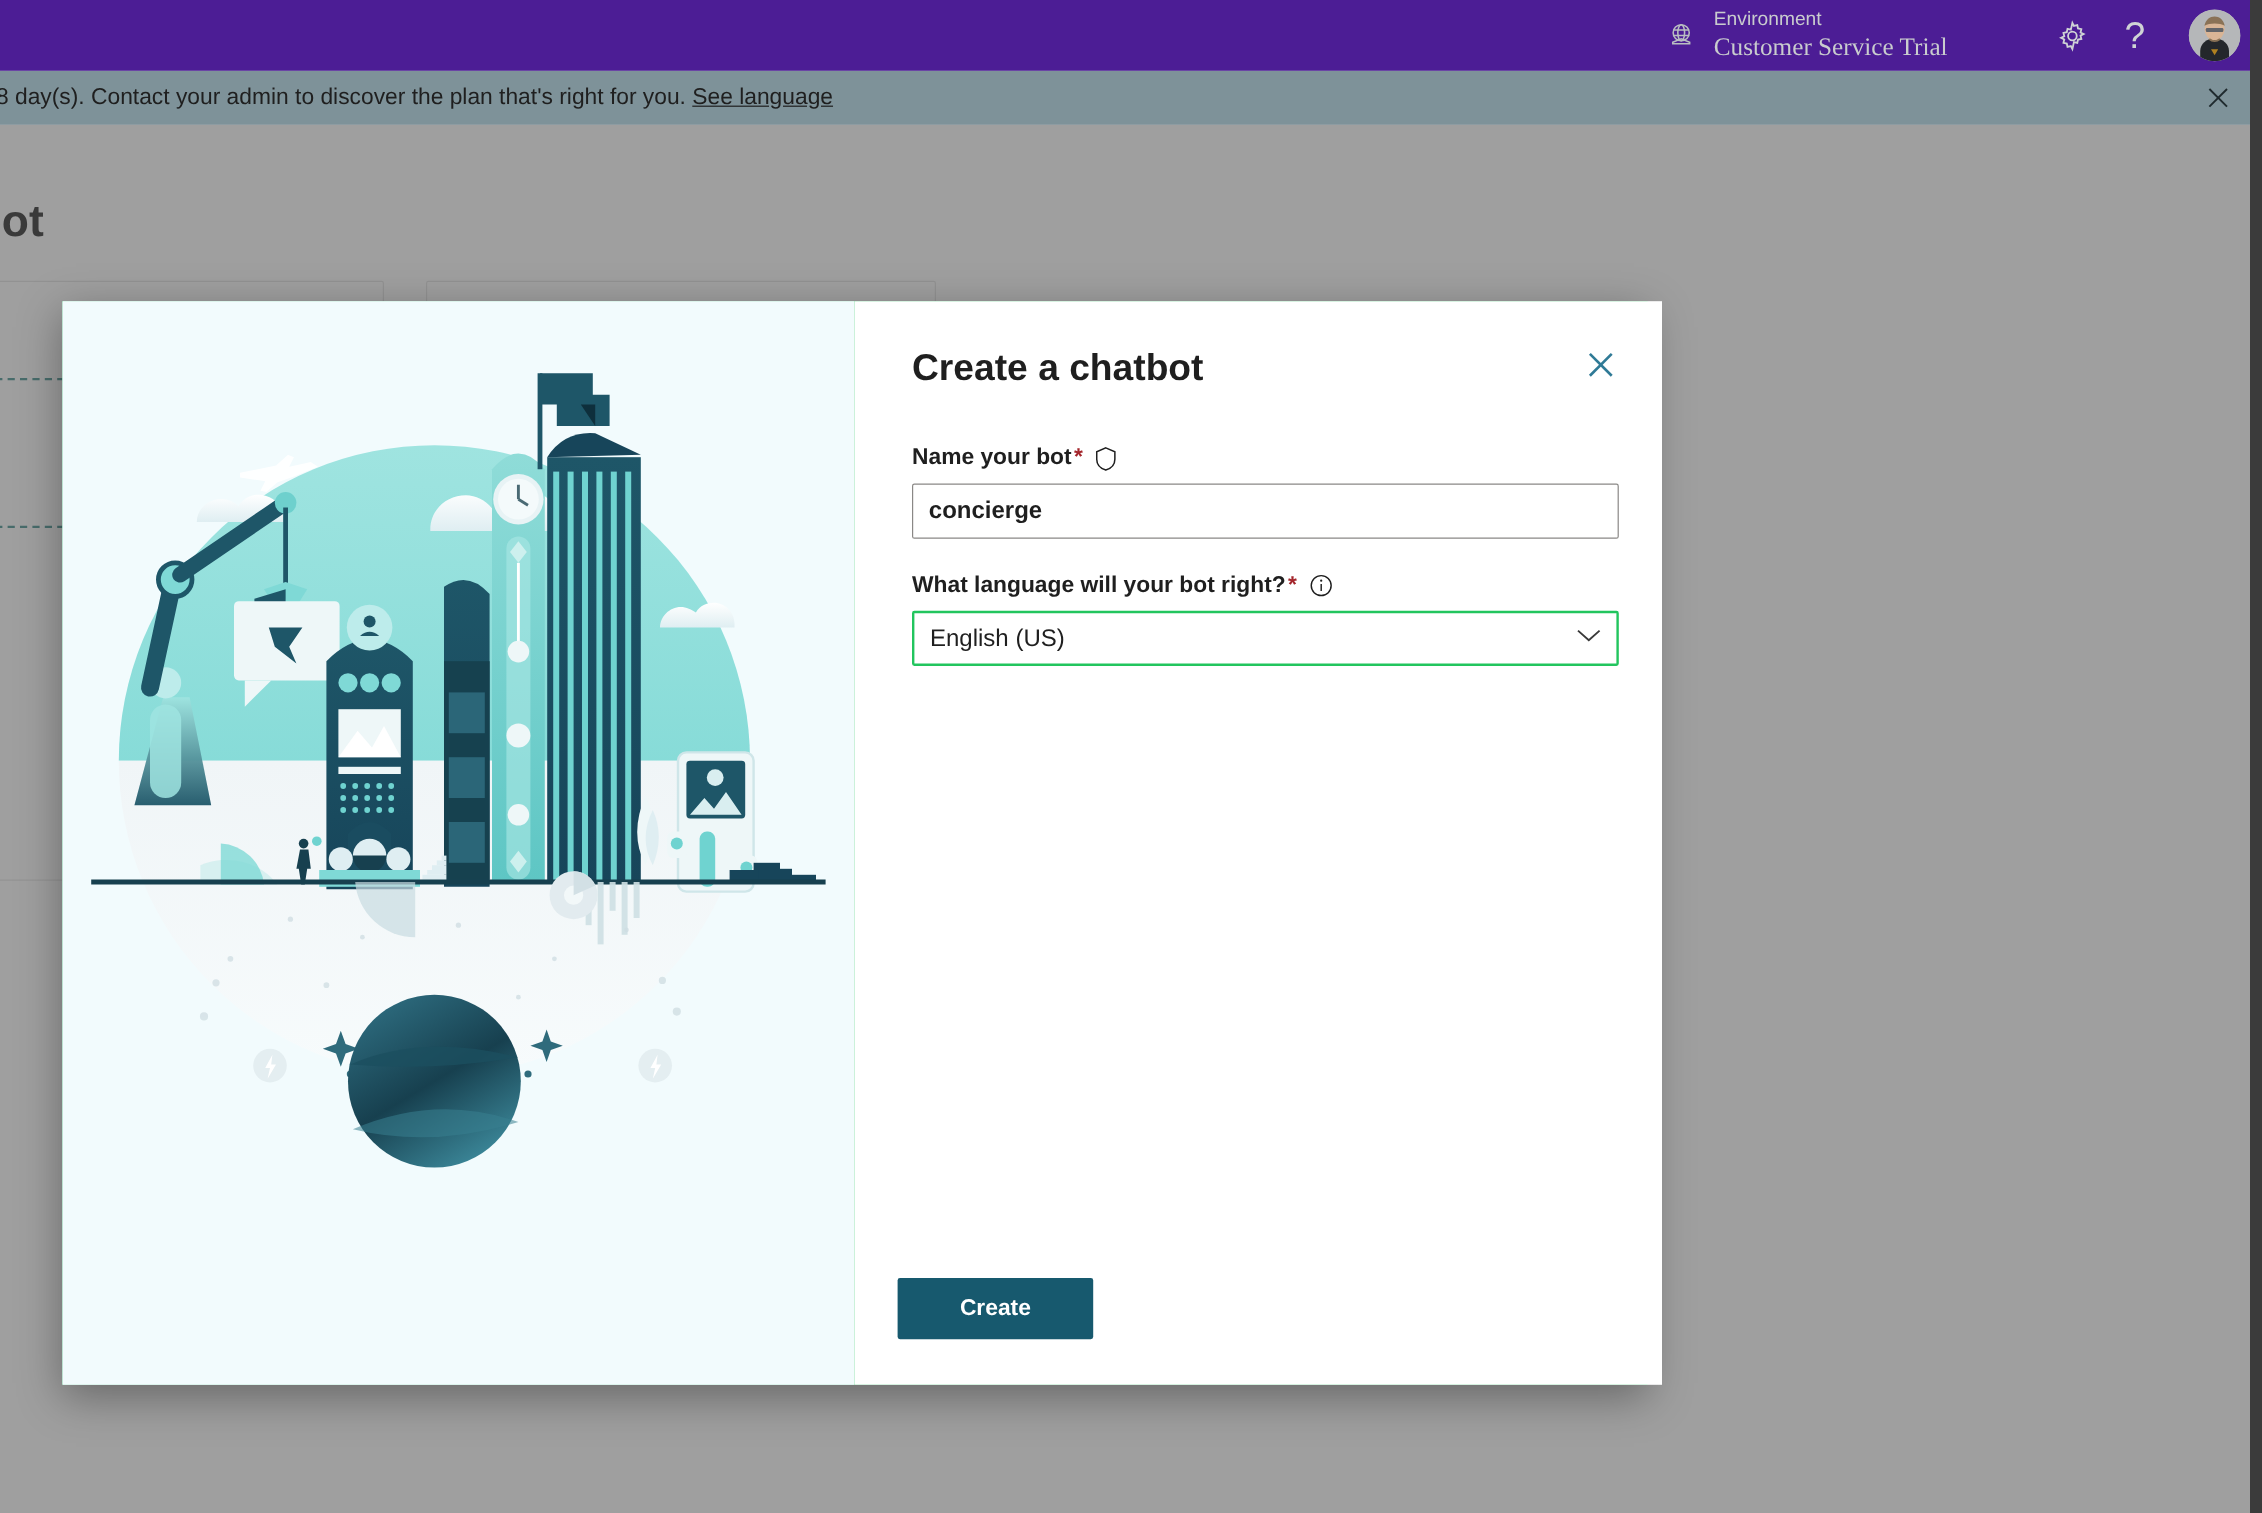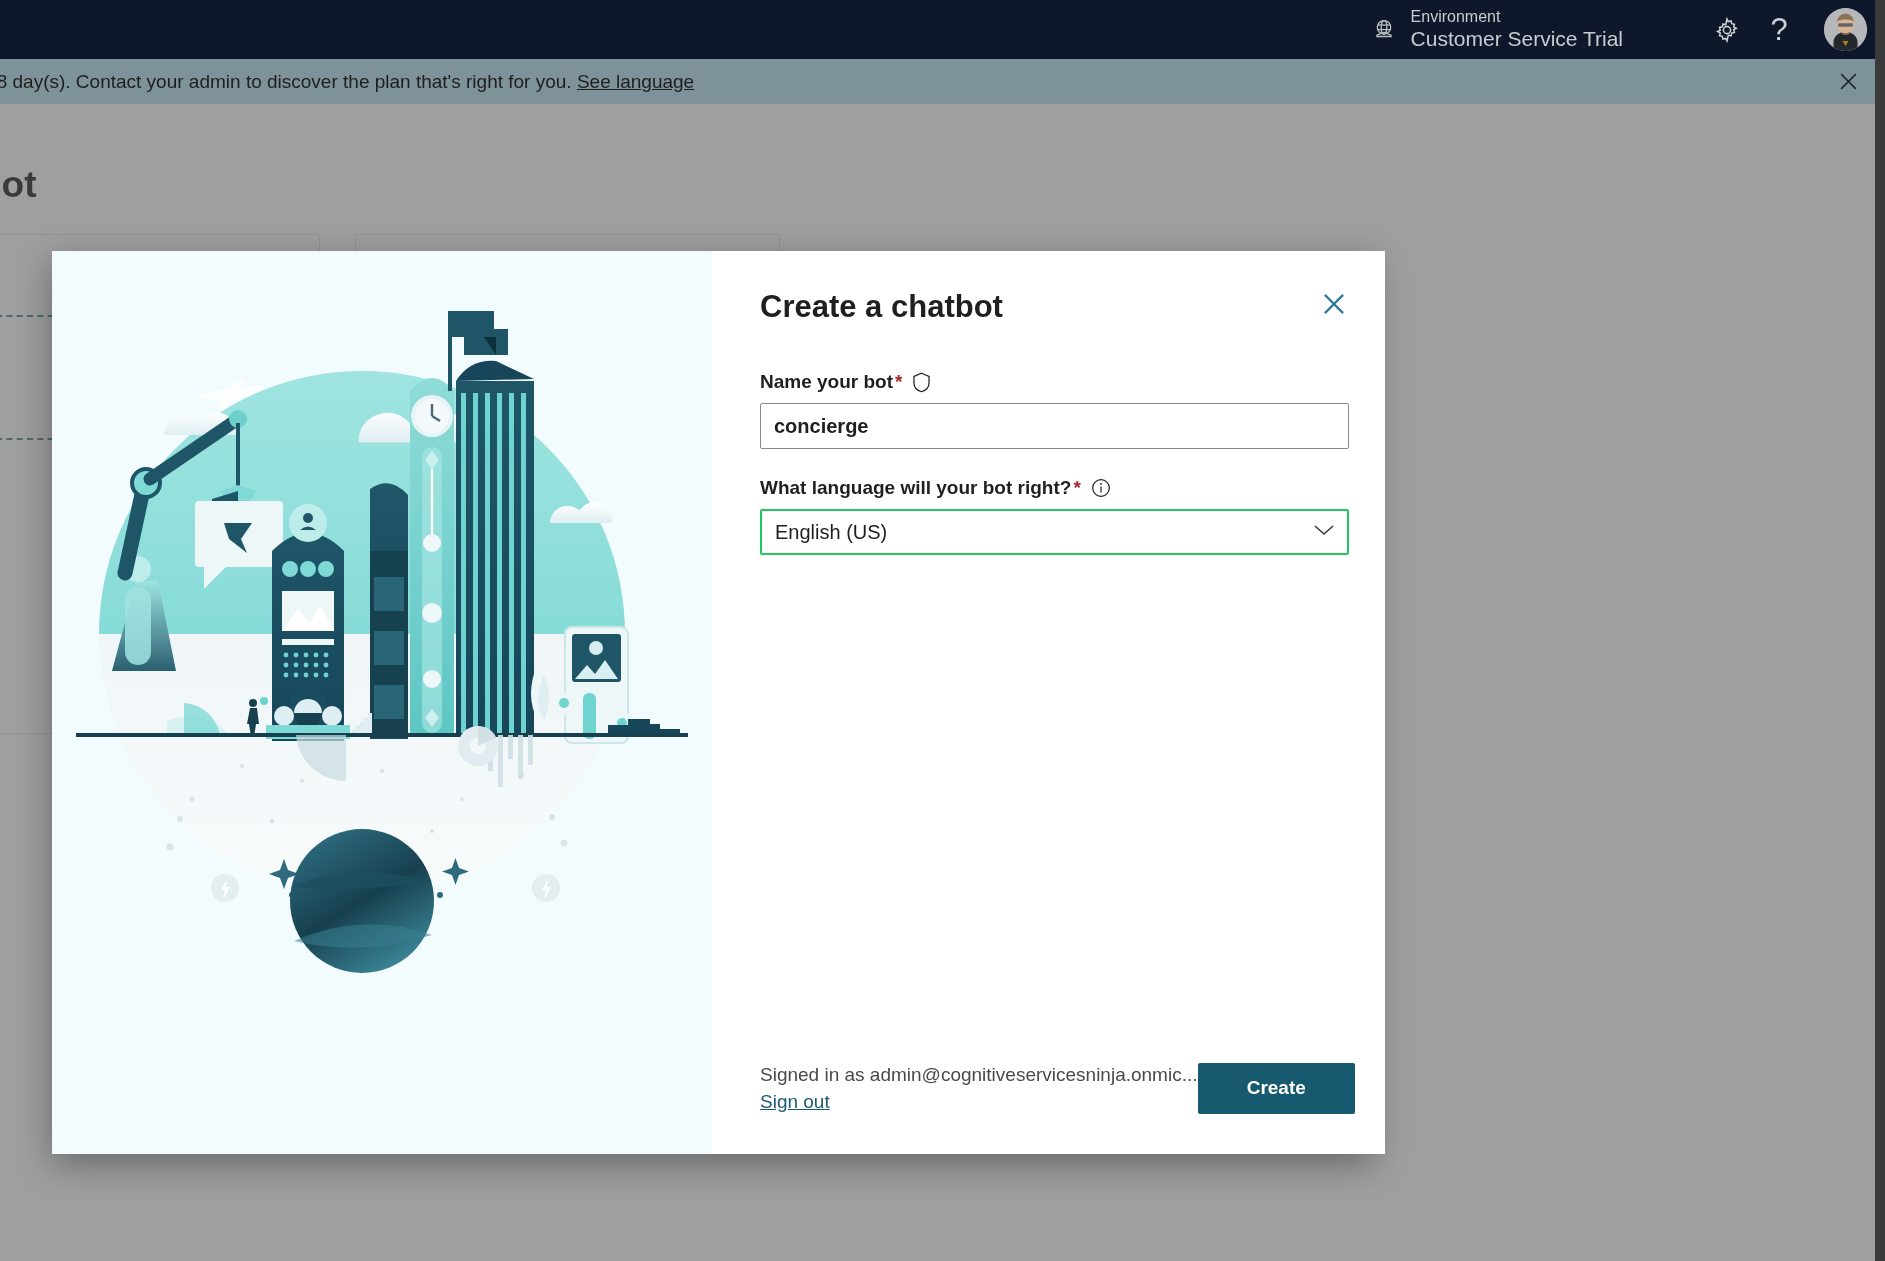--- a/index.html
+++ b/index.html
@@ -17,21 +17,21 @@
     position: absolute;
     inset: 0;
     background: #ffffff;
   }
 
   #topbar {
     position: absolute;
     top: 0; left: 0;
     width: 1885px;
     height: 59px;
-    background: #0f172a;
+    background: #4c1d95;
     display: flex;
     align-items: center;
     justify-content: flex-end;
     padding-right: 10px;
     z-index: 40;
   }
   #topbar .env-globe {
     width: 34px; height: 34px;
     display: flex; align-items: center; justify-content: center;
     margin-right: 10px;
@@ -43,20 +43,21 @@
     line-height: 1.18;
     margin-right: 78px;
   }
   #topbar .env-label {
     color: #c9ccce;
     font-size: 16px;
   }
   #topbar .env-value {
     color: #c9ccce;
     font-size: 21px;
+    font-family: Liberation Serif, serif;
   }
   .topbar-btn {
     width: 52px; height: 52px;
     display: flex; align-items: center; justify-content: center;
     color: #cfd3d5;
     cursor: pointer;
   }
   .topbar-btn.help { font-size: 31px; font-weight: 400; }
   #avatar-wrap {
     width: 52px; height: 52px;
@@ -678,24 +679,20 @@
               <svg width="22" height="14" viewBox="0 0 22 14" fill="none" stroke="#3a3a3a" stroke-width="1.6">
                 <polyline points="2,3 11,11 20,3"></polyline>
               </svg>
             </span>
           </div>
         </div>
 
       </div>
 
       <div id="dialog-footer">
-        <div id="signed-block">
-          <div id="signed-as">Signed in as admin@cognitiveservicesninja.onmic...</div>
-          <a id="sign-out">Sign out</a>
-        </div>
         <button id="create-btn">Create</button>
       </div>
 
     </div>
   </div>
 
   <div id="edge-strip"></div>
 </div>
 
 </body></html>

